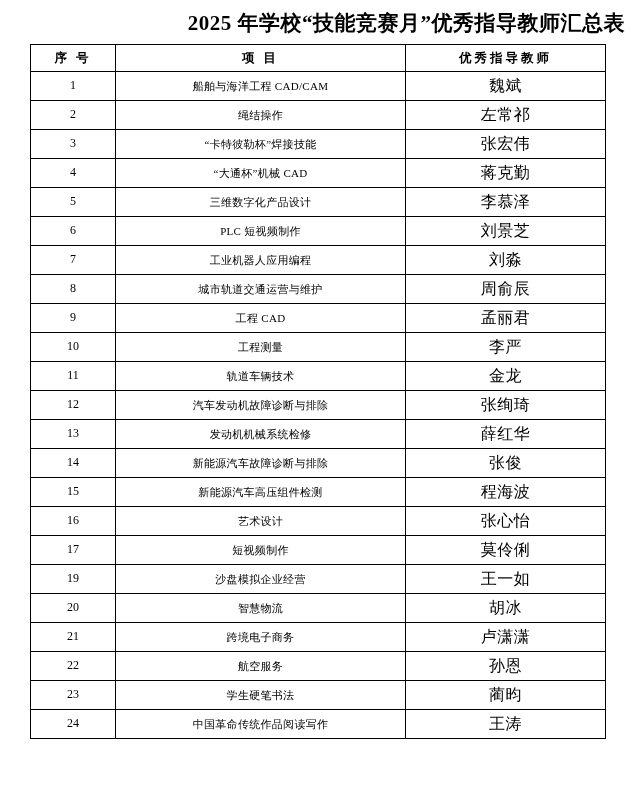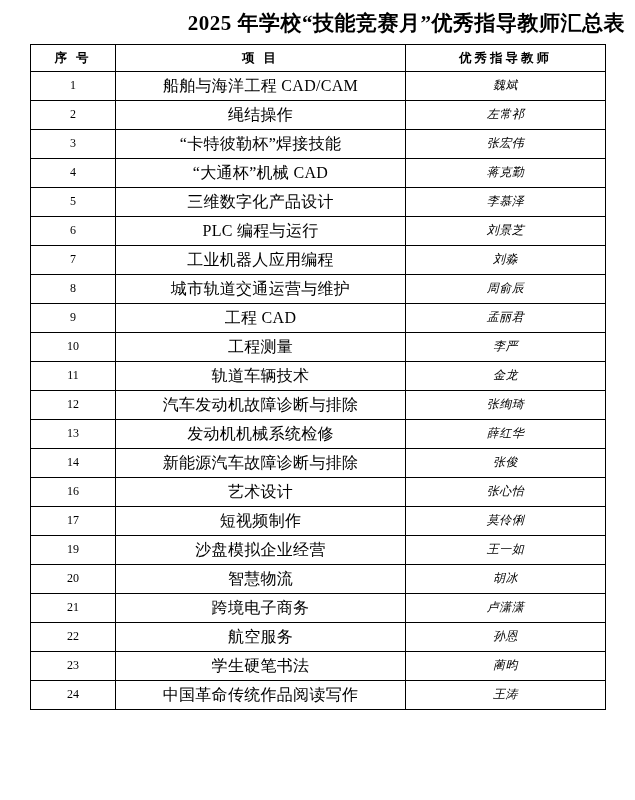--- a/index.html
+++ b/index.html
@@ -63,27 +63,26 @@
   }
   col.c-index { width: 85px; }
   col.c-project { width: 290px; }
   col.c-teacher { width: 200px; }
 
   td.idx {
     font-family: "Liberation Serif", "DejaVu Serif", serif;
     font-size: 12px;
   }
   td.proj {
+    font-size: 11px;
+    letter-spacing: 0.3px;
+  }
+  td.teach {
     font-size: 16px;
-    letter-spacing: 0.3px;
-  }
-  td.teach {
-    font-size: 12px;
     letter-spacing: 0.5px;
-    font-style: italic;
   }
 </style>
 </head>
 <body>
 
 <div class="page">
 
   <div class="doc-title">2025 年学校“技能竞赛月”优秀指导教师汇总表</div>
 
   <div class="table-wrap">
@@ -121,21 +120,21 @@
             <td class="proj">“大通杯”机械 CAD</td>
             <td class="teach">蒋克勤</td>
           </tr>
           <tr>
             <td class="idx">5</td>
             <td class="proj">三维数字化产品设计</td>
             <td class="teach">李慕泽</td>
           </tr>
           <tr>
             <td class="idx">6</td>
-            <td class="proj">PLC 编程与运行</td>
+            <td class="proj">PLC 短视频制作</td>
             <td class="teach">刘景芝</td>
           </tr>
           <tr>
             <td class="idx">7</td>
             <td class="proj">工业机器人应用编程</td>
             <td class="teach">刘淼</td>
           </tr>
           <tr>
             <td class="idx">8</td>
             <td class="proj">城市轨道交通运营与维护</td>
@@ -165,20 +164,25 @@
             <td class="idx">13</td>
             <td class="proj">发动机机械系统检修</td>
             <td class="teach">薛红华</td>
           </tr>
           <tr>
             <td class="idx">14</td>
             <td class="proj">新能源汽车故障诊断与排除</td>
             <td class="teach">张俊</td>
           </tr>
           <tr>
+            <td class="idx">15</td>
+            <td class="proj">新能源汽车高压组件检测</td>
+            <td class="teach">程海波</td>
+          </tr>
+          <tr>
             <td class="idx">16</td>
             <td class="proj">艺术设计</td>
             <td class="teach">张心怡</td>
           </tr>
           <tr>
             <td class="idx">17</td>
             <td class="proj">短视频制作</td>
             <td class="teach">莫伶俐</td>
           </tr>
           <tr>

